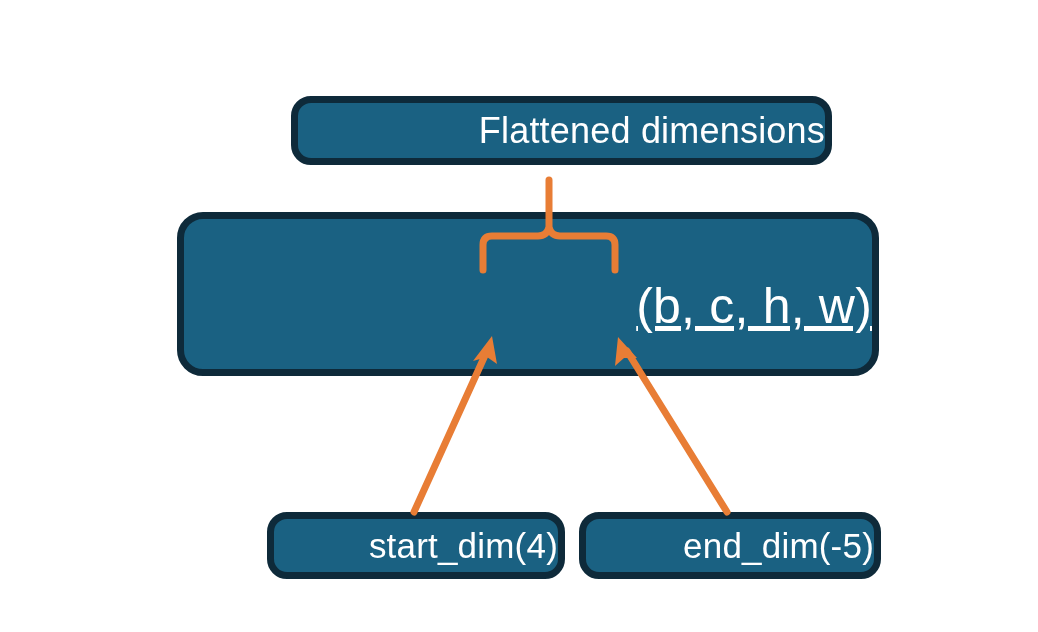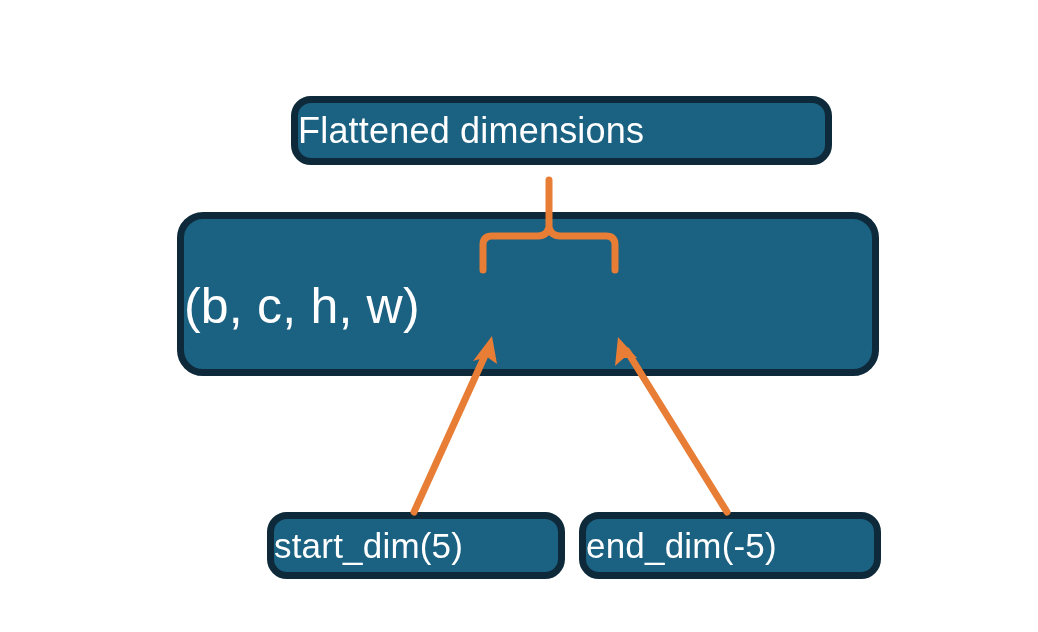--- a/index.html
+++ b/index.html
@@ -18,21 +18,21 @@
     overflow: hidden;
   }
   .node {
     position: absolute;
     box-sizing: border-box;
     background: #1A6182;
     border: 7px solid #0E2A3A;
     border-radius: 20px;
     display: flex;
     align-items: center;
-    justify-content: flex-start;
+    justify-content: flex-end;
     color: #ffffff;
     letter-spacing: 0.2px;
     z-index: 2;
   }
   .node-label {
     display: block;
     white-space: nowrap;
     line-height: 1;
   }
 
@@ -47,20 +47,21 @@
     font-size: 36px;
   }
 
   
   #node-tuple {
     left: 177px;
     top: 212px;
     width: 702px;
     height: 164px;
     border-radius: 26px;
+    text-decoration: underline;
   }
   #node-tuple .node-label {
     font-size: 50px;
     position: relative;
     top: 12px;
   }
 
   
   #node-start-dim {
     left: 267px;
@@ -111,21 +112,21 @@
 
   <div class="node" id="node-flattened">
     <span class="node-label">Flattened dimensions</span>
   </div>
 
   <div class="node" id="node-tuple">
     <span class="node-label">(b, c, h, w)</span>
   </div>
 
   <div class="node" id="node-start-dim">
-    <span class="node-label">start_dim(5)</span>
+    <span class="node-label">start_dim(4)</span>
   </div>
 
   <div class="node" id="node-end-dim">
     <span class="node-label">end_dim(-5)</span>
   </div>
 
   <svg id="connectors" viewBox="0 0 1038 632">
 
     <path class="stroke-line" d="M 483 270
              L 483 245

